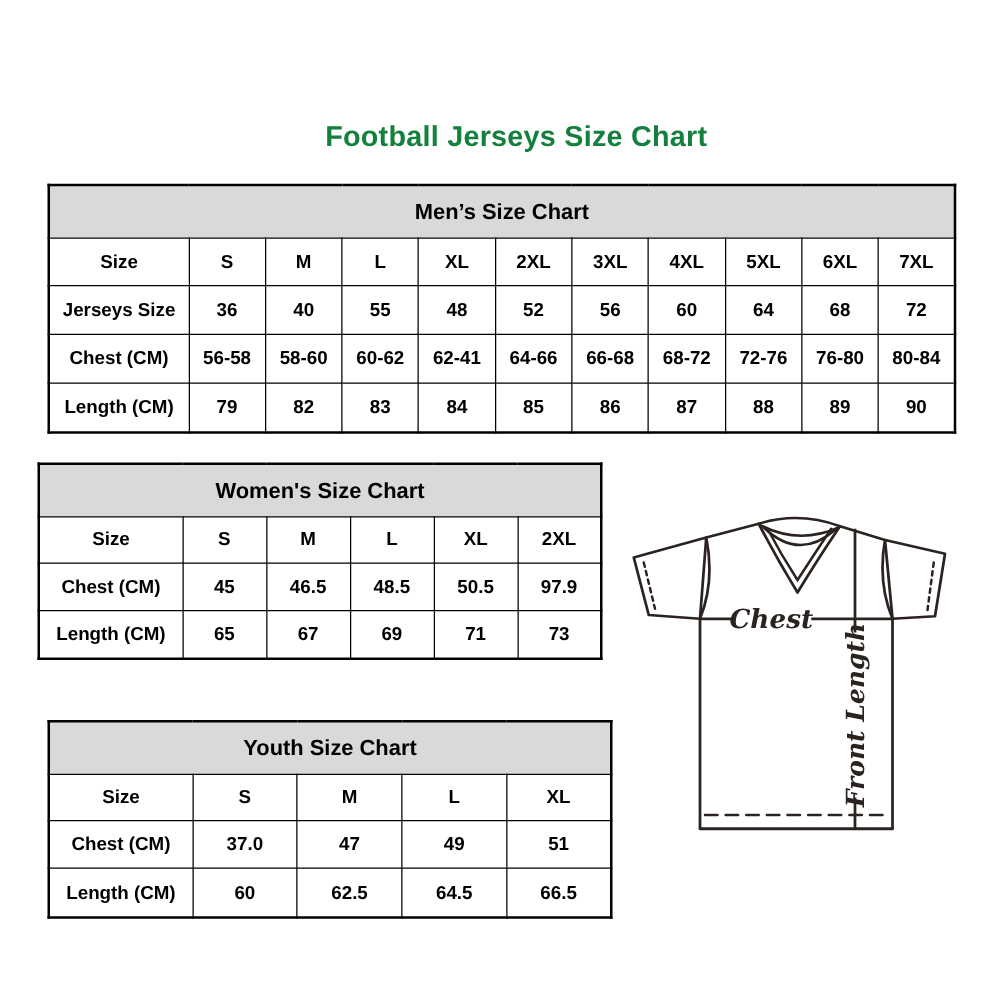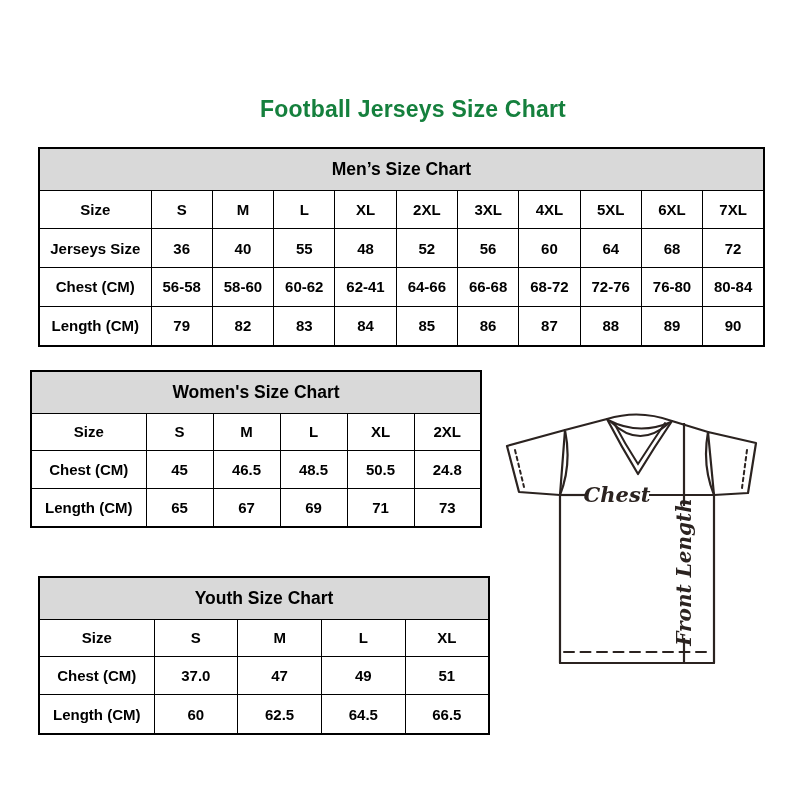--- a/index.html
+++ b/index.html
@@ -148,21 +148,21 @@
             <td>L</td>
             <td>XL</td>
             <td>2XL</td>
           </tr>
           <tr>
             <td>Chest (CM)</td>
             <td>45</td>
             <td>46.5</td>
             <td>48.5</td>
             <td>50.5</td>
-            <td>24.8</td>
+            <td>97.9</td>
           </tr>
           <tr>
             <td>Length (CM)</td>
             <td>65</td>
             <td>67</td>
             <td>69</td>
             <td>71</td>
             <td>73</td>
           </tr>
         </tbody>

